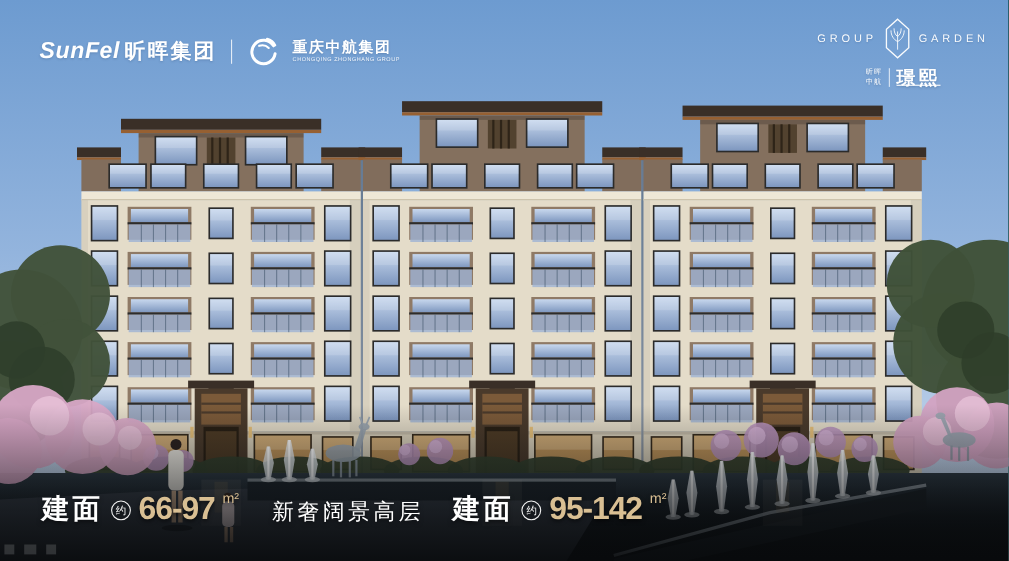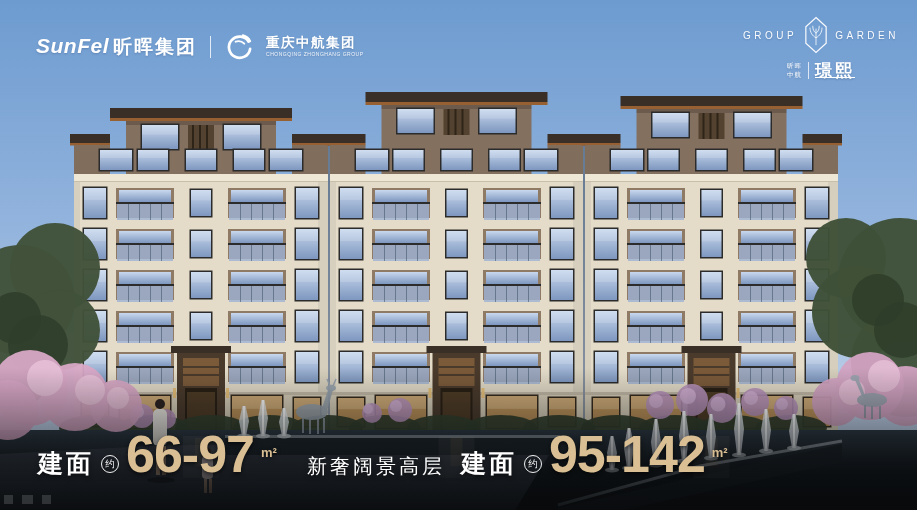--- a/index.html
+++ b/index.html
@@ -24,29 +24,29 @@
     text-shadow:0 1px 2px rgba(30,60,100,.25);}
   .brand-row{display:flex;align-items:center;justify-content:center;gap:7px;
     font-size:10px;letter-spacing:3.5px;opacity:.96;}
   .brand-sub{margin-top:5px;display:flex;align-items:center;justify-content:center;gap:6px;}
   .brand-sub-stack{display:flex;flex-direction:column;font-size:6.5px;line-height:1.25;
     letter-spacing:1px;text-align:center;}
   .brand-bar{width:1px;height:17px;background:rgba(255,255,255,.75);}
   .brand-name{font-size:17px;font-weight:bold;letter-spacing:3px;text-decoration:underline;}
 
   
-  .tagline{position:absolute;left:38px;bottom:34px;display:flex;align-items:center;gap:16px;
+  .tagline{position:absolute;left:38px;bottom:34px;display:flex;align-items:center;gap:26px;
     color:#fff;white-space:nowrap;text-shadow:0 2px 4px rgba(0,0,0,.55);}
   .tl-group{display:flex;align-items:flex-end;gap:6px;}
   .tl-label{font-size:25px;font-weight:600;letter-spacing:3px;line-height:1;}
   .tl-approx{width:16px;height:16px;border:1px solid rgba(255,255,255,.95);border-radius:50%;
     font-size:9.5px;display:flex;align-items:center;justify-content:center;margin:0 1px 3px 1px;}
-  .tl-range{font-size:52px;font-weight:bold;color:#d9bf93;line-height:.82;letter-spacing:-1px;
+  .tl-range{font-size:29px;font-weight:bold;color:#d9bf93;line-height:.82;letter-spacing:-1px;
     text-shadow:0 2px 4px rgba(0,0,0,.6);}
-  .tl-unit{font-size:13px;font-weight:bold;color:#d9bf93;margin:0 0 17px 1px;line-height:1;}
+  .tl-unit{font-size:13px;font-weight:normal;color:#d9bf93;margin:0 0 17px 1px;line-height:1;}
   .tl-slogan{font-size:20px;font-weight:normal;letter-spacing:3px;line-height:1;margin-left:24px;}
 
   
   .wm{position:absolute;left:4px;bottom:6px;display:flex;gap:9px;opacity:.14;}
   .wm i{display:block;width:9px;height:9px;background:#fff;}
   .wm i:nth-child(2){width:11px;}
 </style>
 </head>
 <body>
 

